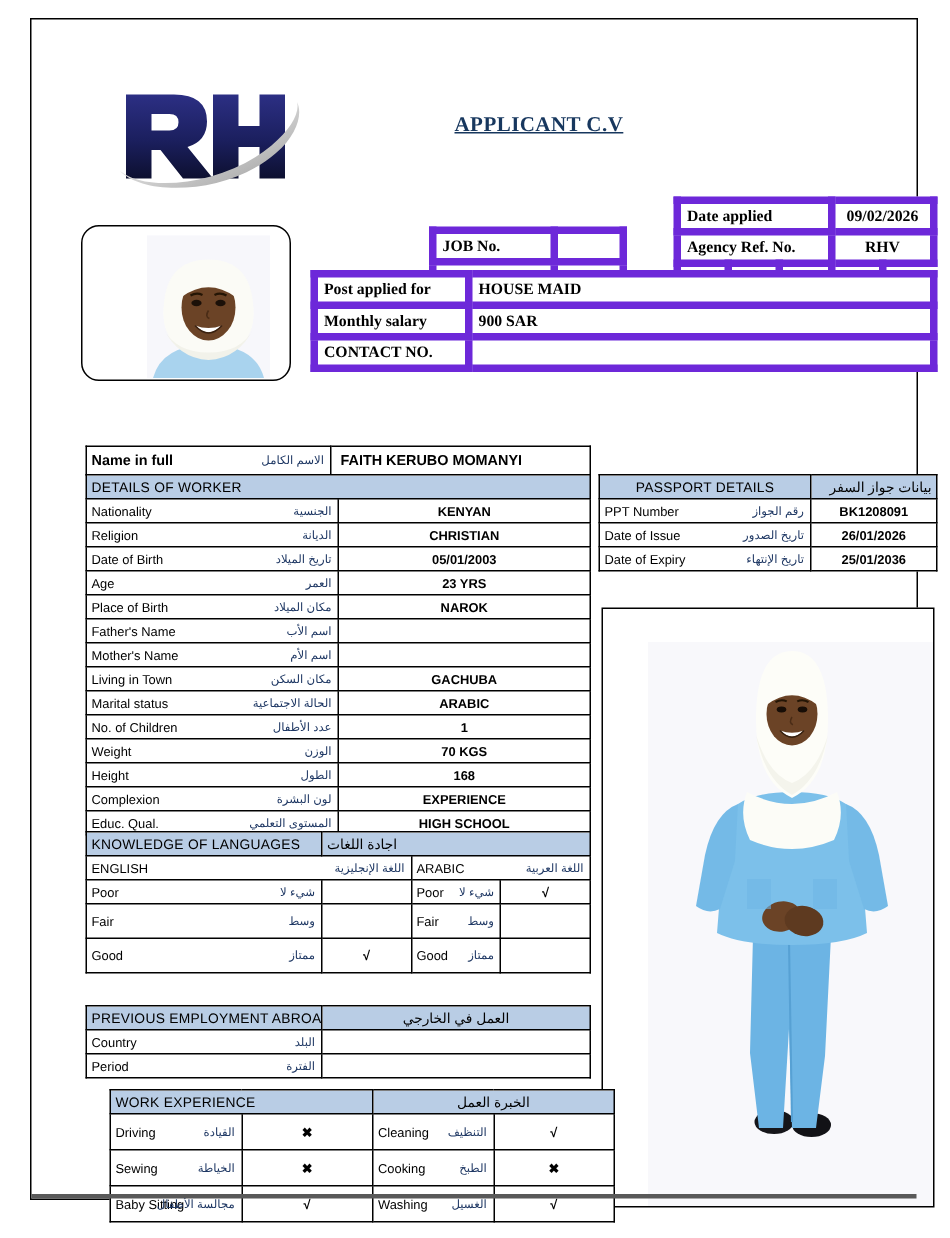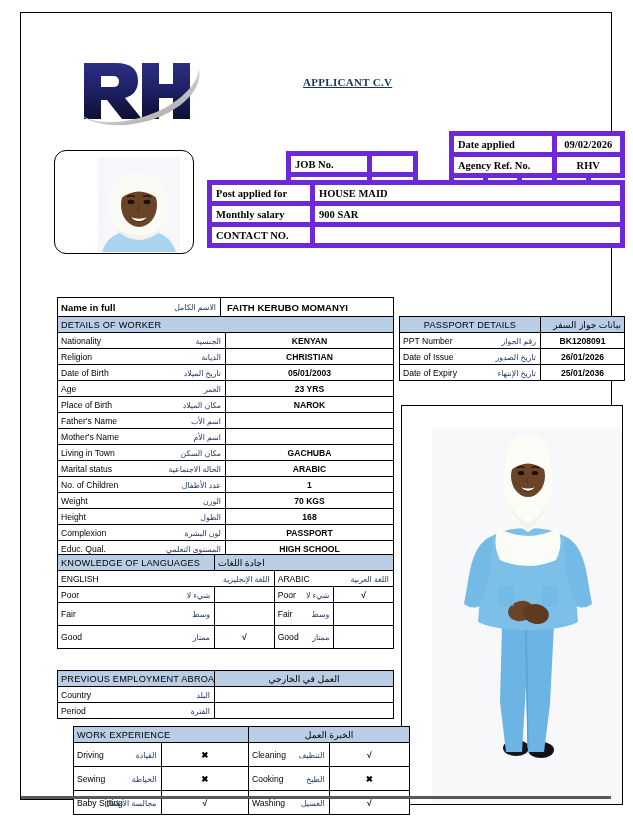--- a/index.html
+++ b/index.html
@@ -12,21 +12,21 @@
     position:absolute;left:20px;top:12px;width:592px;height:788px;
     border:1.3px solid #000;box-sizing:border-box;background:#fff;
   }
   
   .logo{position:absolute;left:55px;top:38px;width:130px;height:75px;}
   .logo svg{display:block;}
   
   .doc-title{
     position:absolute;left:282px;top:63px;
     font-family:"Liberation Serif", serif;
-    font-size:11px;font-weight:bold;color:#17375e;
+    font-size:14px;font-weight:bold;color:#17375e;
     text-decoration:underline;letter-spacing:.3px;
   }
   
   .headshot{
     position:absolute;left:33px;top:137px;width:140px;height:104px;
     border:1.4px solid #000;border-radius:12px;box-sizing:border-box;
     overflow:hidden;background:#fff;
   }
   .headshot .inner{position:absolute;left:43px;top:6px;width:82px;height:95px;overflow:hidden;background:#f7f7fb;}
   
@@ -267,21 +267,21 @@
         <tr>
           <td class="lbl-cell" style="width:156px"><span class="en">Weight</span><span class="ara">الوزن</span></td>
           <td class="val">70 KGS</td>
         </tr>
         <tr>
           <td class="lbl-cell" style="width:156px"><span class="en">Height</span><span class="ara">الطول</span></td>
           <td class="val">168</td>
         </tr>
         <tr>
           <td class="lbl-cell" style="width:156px"><span class="en">Complexion</span><span class="ara">لون البشرة</span></td>
-          <td class="val">PASSPORT</td>
+          <td class="val">EXPERIENCE</td>
         </tr>
         <tr>
           <td class="lbl-cell" style="width:156px"><span class="en">Educ. Qual.</span><span class="ara">المستوى التعلمي</span></td>
           <td class="val">HIGH SCHOOL</td>
         </tr>
       </tbody>
   </table>
 
   <table class="stbl" id="passport-table">
     <tbody>

